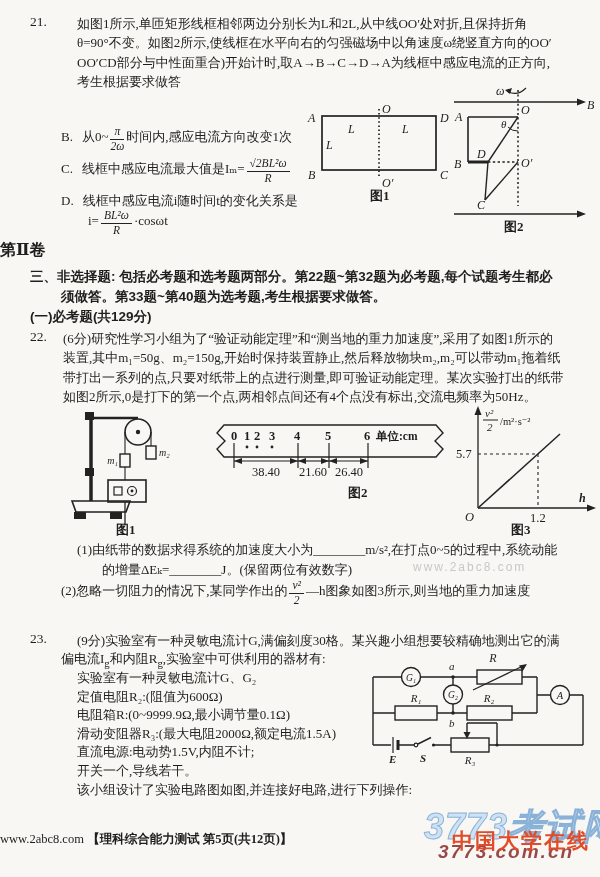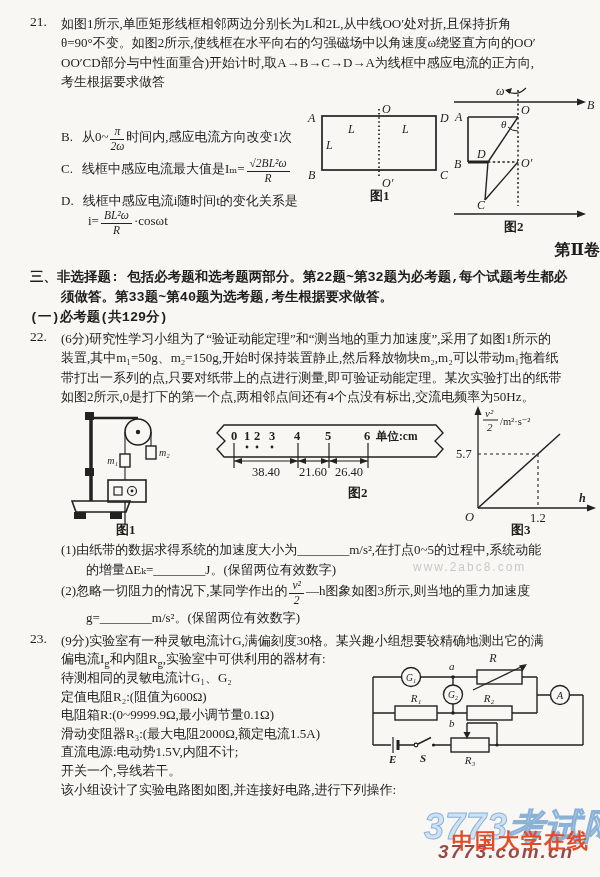--- a/index.html
+++ b/index.html
@@ -1,27 +1,27 @@
 <!DOCTYPE html>
 <html><head>
 <meta charset="utf-8">
 <style>
   html,body{margin:0;padding:0;background:#cfcfcf;}
   .page{position:relative;width:600px;height:877px;background:#f8f7f3;overflow:hidden;
         font-family:"Liberation Serif","DejaVu Serif",serif;color:#1e1e1e;font-size:13px;padding-left:44px;}
   .abs{position:absolute;white-space:nowrap;}
-  .tline{line-height:19.3px;white-space:nowrap;}
+  .tline{line-height:19.3px;white-space:nowrap;margin-left:16px;}
   .qnum{font-size:13.5px;}
-  .hei{font-family:Liberation Mono, monospace;font-weight:bold;}
+  .hei{font-family:Liberation Sans, sans-serif;font-weight:bold;}
   .olabel{margin-right:9px;}
   .orow{white-space:nowrap;}
   .frac{display:inline-block;vertical-align:-9px;text-align:center;margin:0 2px;font-style:italic;line-height:1;}
   .frac .fn{display:block;padding:0 3px 1px;border-bottom:1.2px solid #222;font-size:11.5px;}
   .frac .fd{display:block;padding-top:1px;font-size:11.5px;}
-  .center{left:0;width:600px;text-align:right;}
+  .center{left:0;width:600px;text-align:left;}
   svg{position:absolute;overflow:visible;}
   svg text{font-family:"Liberation Serif","DejaVu Serif",serif;fill:#1e1e1e;}
   .it{font-style:italic;}
   .cap{font-weight:bold;font-size:13px;}
   .wm-mid{color:#c8c8c8;font-size:12px;letter-spacing:2px;font-family:"Liberation Sans",sans-serif;}
   .wm-blue{color:#cfe2f3;-webkit-text-stroke:1px #8ab2d8;font-family:"Liberation Sans","DejaVu Sans",sans-serif;
            font-weight:bold;font-size:36px;font-style:italic;letter-spacing:1px;z-index:1;}
   .wm-blue2{color:#7f1d1d;font-family:"Liberation Sans",sans-serif;font-weight:bold;font-size:19px;
             font-style:italic;letter-spacing:2px;z-index:1;opacity:.8;}
   .wm-red{color:#e34b28;font-family:"Liberation Sans","DejaVu Sans",sans-serif;font-weight:bold;
@@ -97,21 +97,21 @@
     <text x="25" y="125" font-size="12" class="it">C</text>
     <text x="52" y="147" class="cap">图2</text>
   </svg>
 
   <div class="abs center" style="top:240px;font-weight:bold;font-size:16px">第Ⅱ卷</div>
   <div class="abs hei" style="left:30px;top:268px;font-size:13.5px">三、非选择题: 包括必考题和选考题两部分。第22题~第32题为必考题,每个试题考生都必</div>
   <div class="abs hei" style="left:61px;top:288px;font-size:13.5px">须做答。第33题~第40题为选考题,考生根据要求做答。</div>
   <div class="abs hei" style="left:30px;top:308px;font-size:13.5px">(一)必考题(共129分)</div>
 
   <div class="abs qnum" style="left:30px;top:329px">22.</div>
-  <div class="abs" style="left:61px;top:329px">
+  <div class="abs" style="left:47px;top:329px">
     <div class="tline">(6分)研究性学习小组为了“验证动能定理”和“测当地的重力加速度”,采用了如图1所示的</div>
     <div class="tline">装置,其中m₁=50g、m₂=150g,开始时保持装置静止,然后释放物块m₂,m₂可以带动m₁拖着纸</div>
     <div class="tline">带打出一系列的点,只要对纸带上的点进行测量,即可验证动能定理。某次实验打出的纸带</div>
     <div class="tline">如图2所示,0是打下的第一个点,两相邻点间还有4个点没有标出,交流电频率为50Hz。</div>
   </div>
 
   <svg style="left:60px;top:406px" width="152" height="130" viewBox="0 0 152 130">
     <line x1="31" y1="10" x2="31" y2="95" stroke="#222" stroke-width="3.5"></line>
     <line x1="31" y1="12" x2="78" y2="12" stroke="#222" stroke-width="2.5"></line>
     <rect x="25" y="6" width="9" height="8" fill="#222"></rect>
@@ -182,29 +182,28 @@
     <text x="41" y="31" font-size="11" class="it">2</text>
     <text x="54" y="25" font-size="10.5">/m²·s⁻²</text>
     <text x="65" y="134" class="cap">图3</text>
   </svg>
 
   <div class="abs tline" style="left:61px;top:540px">(1)由纸带的数据求得系统的加速度大小为________m/s²,在打点0~5的过程中,系统动能</div>
   <div class="abs tline" style="left:86px;top:560px">的增量ΔEₖ=________J。(保留两位有效数字)</div>
   <div class="abs orow" style="left:61px;top:580px">
     <span>(2)忽略一切阻力的情况下,某同学作出的</span><span class="frac"><span class="fn">v²</span><span class="fd">2</span></span><span>—h图象如图3所示,则当地的重力加速度</span>
   </div>
-  <div class="abs tline" style="left:86px;top:608px">g=________m/s²。(保留两位有效数字)</div>
 
   <div class="abs qnum" style="left:30px;top:631px">23.</div>
   <div class="abs tline" style="left:61px;top:631px">(9分)实验室有一种灵敏电流计G,满偏刻度30格。某兴趣小组想要较精确地测出它的满</div>
   <div class="abs orow" style="left:61px;top:650px">
     <span>偏电流I</span><sub>g</sub><span>和内阻R</span><sub>g</sub><span>,实验室中可供利用的器材有:</span>
   </div>
   <div class="abs" style="left:61px;top:669px">
-    <div class="tline" style="line-height:18.6px">待测相同的灵敏电流计G₁、G₂</div>
+    <div class="tline" style="line-height:18.6px">实验室有一种灵敏电流计G、G₂</div>
     <div class="tline" style="line-height:18.6px">定值电阻R₂:(阻值为600Ω)</div>
     <div class="tline" style="line-height:18.6px">电阻箱R:(0~9999.9Ω,最小调节量0.1Ω)</div>
     <div class="tline" style="line-height:18.6px">滑动变阻器R₃:(最大电阻2000Ω,额定电流1.5A)</div>
     <div class="tline" style="line-height:18.6px">直流电源:电动势1.5V,内阻不计;</div>
     <div class="tline" style="line-height:18.6px">开关一个,导线若干。</div>
     <div class="tline" style="line-height:18.6px">该小组设计了实验电路图如图,并连接好电路,进行下列操作:</div>
   </div>
 
   <svg style="left:367px;top:649px" width="232" height="118" viewBox="0 0 232 118">
     <g stroke="#222" stroke-width="1.4" fill="none">
@@ -236,18 +235,22 @@
     <circle cx="66.5" cy="96" r="1.6" fill="#222"></circle>
     <text x="53" y="113" font-size="11" class="it" font-weight="bold">S</text>
     <rect x="84" y="89" width="38" height="14" fill="none" stroke="#222" stroke-width="1.4"></rect>
     <path d="M100,90 l-3.5,-7 h7 z" fill="#222"></path>
     <text x="103" y="115" font-size="11" class="it" text-anchor="middle">R₃</text>
     <circle cx="130" cy="96" r="1.6" fill="#222"></circle>
   </svg>
 
   <div class="abs wm-mid" style="left:413px;top:560px">www.2abc8.com</div>
 
+  <div class="abs center" style="top:831px">
+    <span class="footer-url">www.2abc8.com</span>
+    <span class="footer-cjk">【理科综合能力测试  第5页(共12页)】</span>
+  </div>
 
   <div class="abs wm-blue" style="left:424px;top:803px">3773考试网</div>
   <div class="abs wm-blue2" style="left:438px;top:841px">3773.com.cn</div>
   <div class="abs wm-red" style="left:452px;top:827px">中国大学在线</div>
 
 </div>
 
 </body></html>

